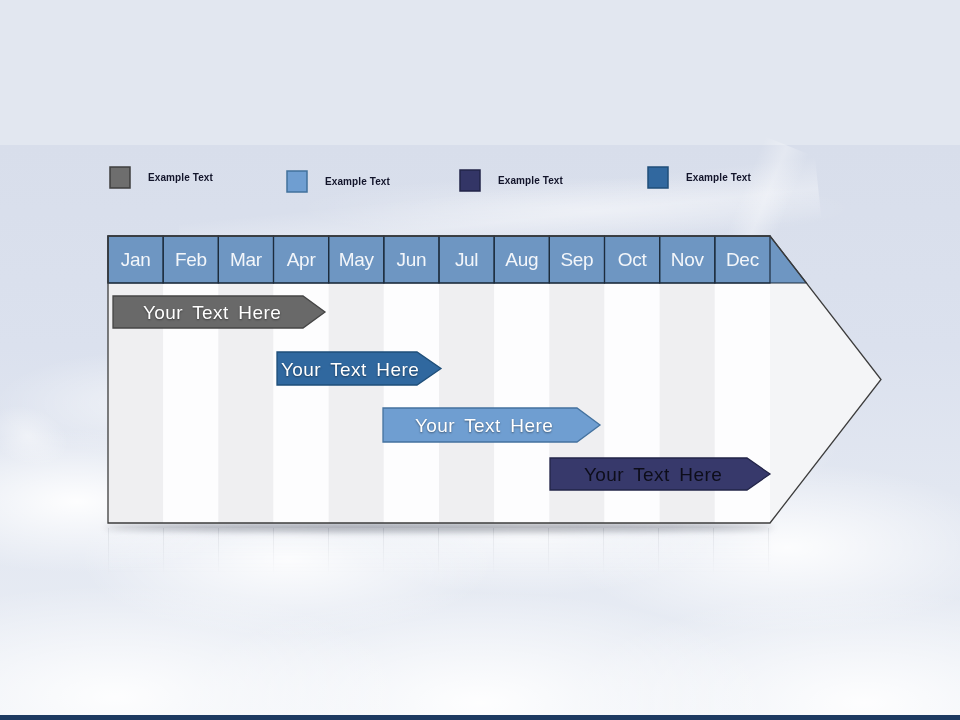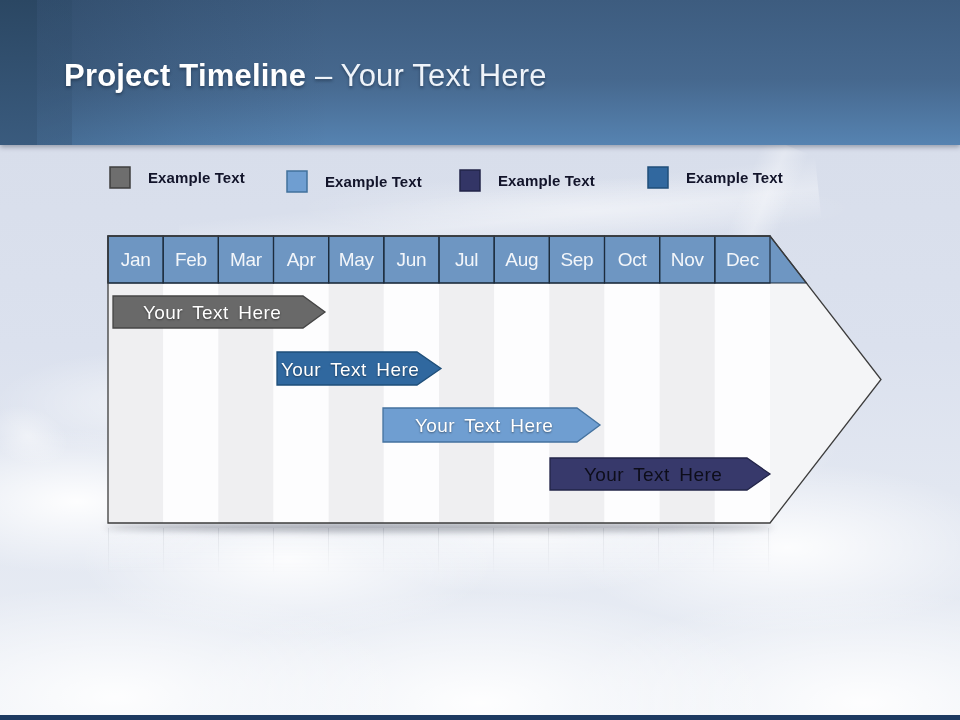--- a/index.html
+++ b/index.html
@@ -47,21 +47,21 @@
   .contrail-streak-2{position:absolute;left:735px;top:140px;width:48px;height:150px;
     transform:rotate(22deg);opacity:.4;z-index:2;
     background:linear-gradient(to right, rgba(255,255,255,0) 0%, rgba(255,255,255,.8) 50%, rgba(255,255,255,0) 100%);}
   .wingtip-glow{position:absolute;left:-25px;top:395px;width:130px;height:90px;
     transform:rotate(20deg);opacity:.55;z-index:2;
     background:radial-gradient(ellipse 60px 40px at 40% 50%, rgba(255,255,255,.9), transparent 70%);}
 
   
   .legend-item{position:absolute;display:flex;align-items:center;z-index:6;}
   .legend-item .swatch{display:block;margin-right:17px;}
-  .legend-label{font-size:15px;font-weight:700;color:#12142a;letter-spacing:.1px;white-space:nowrap;}
+  .legend-label{font-size:10px;font-weight:700;color:#12142a;letter-spacing:.1px;white-space:nowrap;}
   .legend-item-1{left:109px;top:166px;}
   .legend-item-2{left:286px;top:170px;}
   .legend-item-3{left:459px;top:169px;}
   .legend-item-4{left:647px;top:166px;}
 
   
   .timeline-svg{position:absolute;left:100px;top:230px;z-index:4;}
   .col-odd{fill:#efeff1;}
   .col-even{fill:#fdfdfe;}
   .month-label{fill:#f3f6fa;font-size:19px;letter-spacing:-.3px;}
@@ -82,25 +82,20 @@
 </head>
 <body>
 
 <div class="slide">
 
   <div class="sky"></div>
   <div class="contrail-streak-1"></div>
   <div class="contrail-streak-2"></div>
   <div class="wingtip-glow"></div>
 
-  <div class="header-band">
-    <div class="accent-band-dark"></div>
-    <div class="accent-band-medium"></div>
-    <h1 class="slide-title"><span>Project Timeline</span><span class="title-rest"> – Your Text Here</span></h1>
-  </div>
 
   <div class="legend-item legend-item-1">
     <svg class="swatch" width="22" height="23">
       <rect x="1" y="1" width="20" height="21" stroke-width="1.5" fill="#6e6e6e" stroke="#3f3f3f"></rect>
     </svg>
     <span class="legend-label">Example Text</span>
   </div>
   <div class="legend-item legend-item-2">
     <svg class="swatch" width="22" height="23">
       <rect x="1" y="1" width="20" height="21" stroke-width="1.5" fill="#6f9ed1" stroke="#41719c"></rect>

